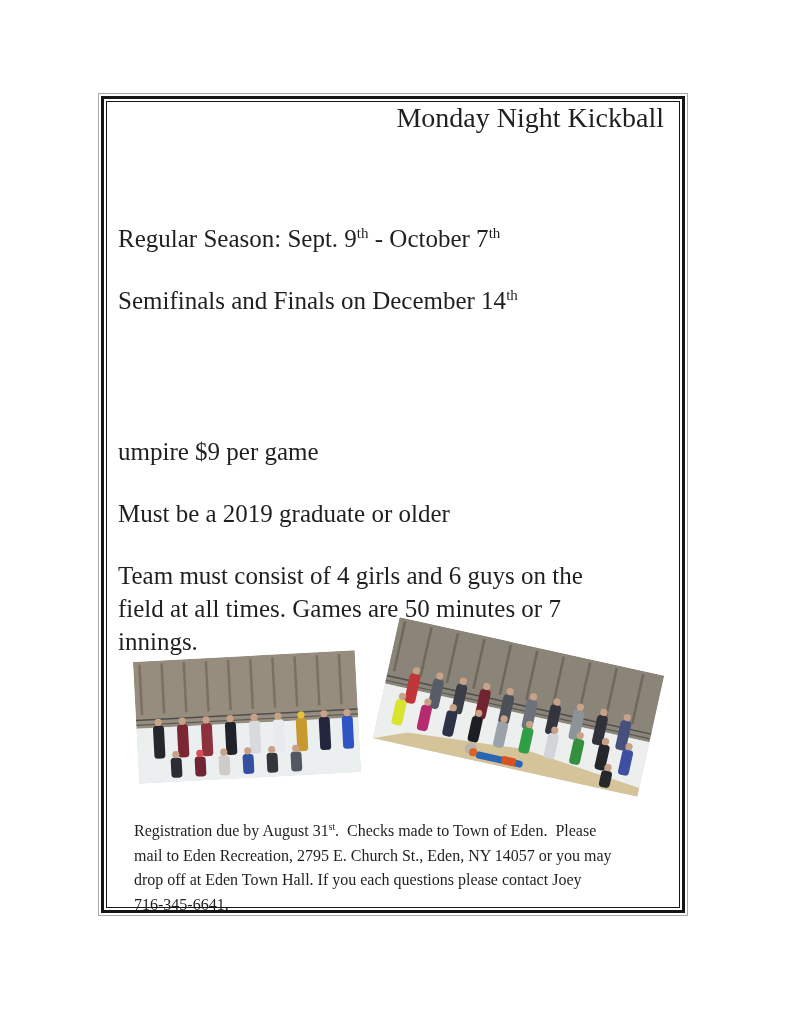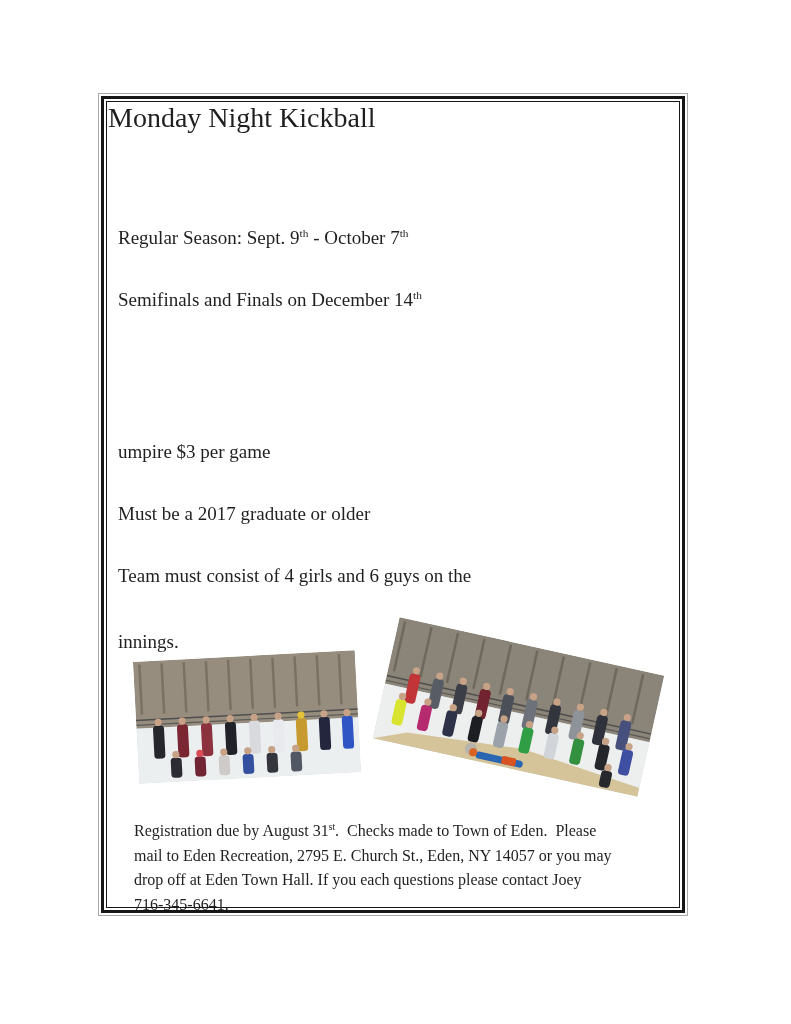--- a/index.html
+++ b/index.html
@@ -18,25 +18,25 @@
     width:100%;height:100%;box-sizing:border-box;
     border:3px solid var(--frame,#161616);
     padding:2px;
   }
   .frame-inner{
     width:100%;height:100%;box-sizing:border-box;
     border:1.5px solid var(--frame,#161616);
   }
   .title{
     position:absolute;left:108px;top:100px;width:556px;margin:0;
-    text-align:left;font-size:28px;line-height:35px;font-weight:normal;
+    text-align:right;font-size:28px;line-height:35px;font-weight:normal;
   }
   .para{
     position:absolute;left:118px;margin:0;
-    font-size:19px;line-height:33px;white-space:pre;
+    font-size:25px;line-height:33px;white-space:pre;
   }
   .para sup, .footer sup{font-size:60%;}
   .p0{top:217px}.p1{top:279px}.p2{top:341px}.p3{top:402px}.p4{top:497px}.p5{top:559px}
   .footer{
     position:absolute;left:118px;top:799px;margin:16px;
     font-size:16px;line-height:24.5px;white-space:pre;
   }
   .photo{position:absolute;display:block;}
 </style>
 </head>
@@ -49,23 +49,23 @@
       <div class="frame-inner"></div>
     </div>
   </div>
 
   <h1 class="title">
     <span>Monday Night Kickball</span><br>
   </h1>
 
   <p class="para p0"><span>Regular Season: Sept. 9</span><sup>th</sup><span> - October 7</span><sup>th</sup></p>
   <p class="para p1"><span>Semifinals and Finals on December 14</span><sup>th</sup></p>
-  <p class="para p3"><br><span>umpire $3 per game</span></p>
-  <p class="para p4"><span>Must be a 2017 graduate or older</span></p>
-  <p class="para p5"><span>Team must consist of 4 girls and 6 guys on the</span><br><br><span>innings.</span></p>
+  <p class="para p3"><br><span>umpire $9 per game</span></p>
+  <p class="para p4"><span>Must be a 2019 graduate or older</span></p>
+  <p class="para p5"><span>Team must consist of 4 girls and 6 guys on the</span><br><span>field at all times. Games are 50 minutes or 7</span><br><span>innings.</span></p>
 
   <svg class="photo" xmlns="http://www.w3.org/2000/svg" viewBox="0 0 222 122" style="left: 136px; top: 656px; width: 222px; height: 122px; transform: rotate(-3deg);">
       <rect x="0" y="0" width="222" height="122" fill="#cfd3d4"></rect>
       <rect x="0" y="0" width="222" height="67" fill="#978d7f"></rect>
       <rect x="5" y="3" width="2.5" height="50.25" fill="#6b6355" opacity="0.65"></rect>
       <rect x="27.2" y="3" width="2.5" height="50.25" fill="#6b6355" opacity="0.65"></rect>
       <rect x="49.4" y="3" width="2.5" height="50.25" fill="#6b6355" opacity="0.65"></rect>
       <rect x="71.6" y="3" width="2.5" height="50.25" fill="#6b6355" opacity="0.65"></rect>
       <rect x="93.8" y="3" width="2.5" height="50.25" fill="#6b6355" opacity="0.65"></rect>
       <rect x="116" y="3" width="2.5" height="50.25" fill="#6b6355" opacity="0.65"></rect>

